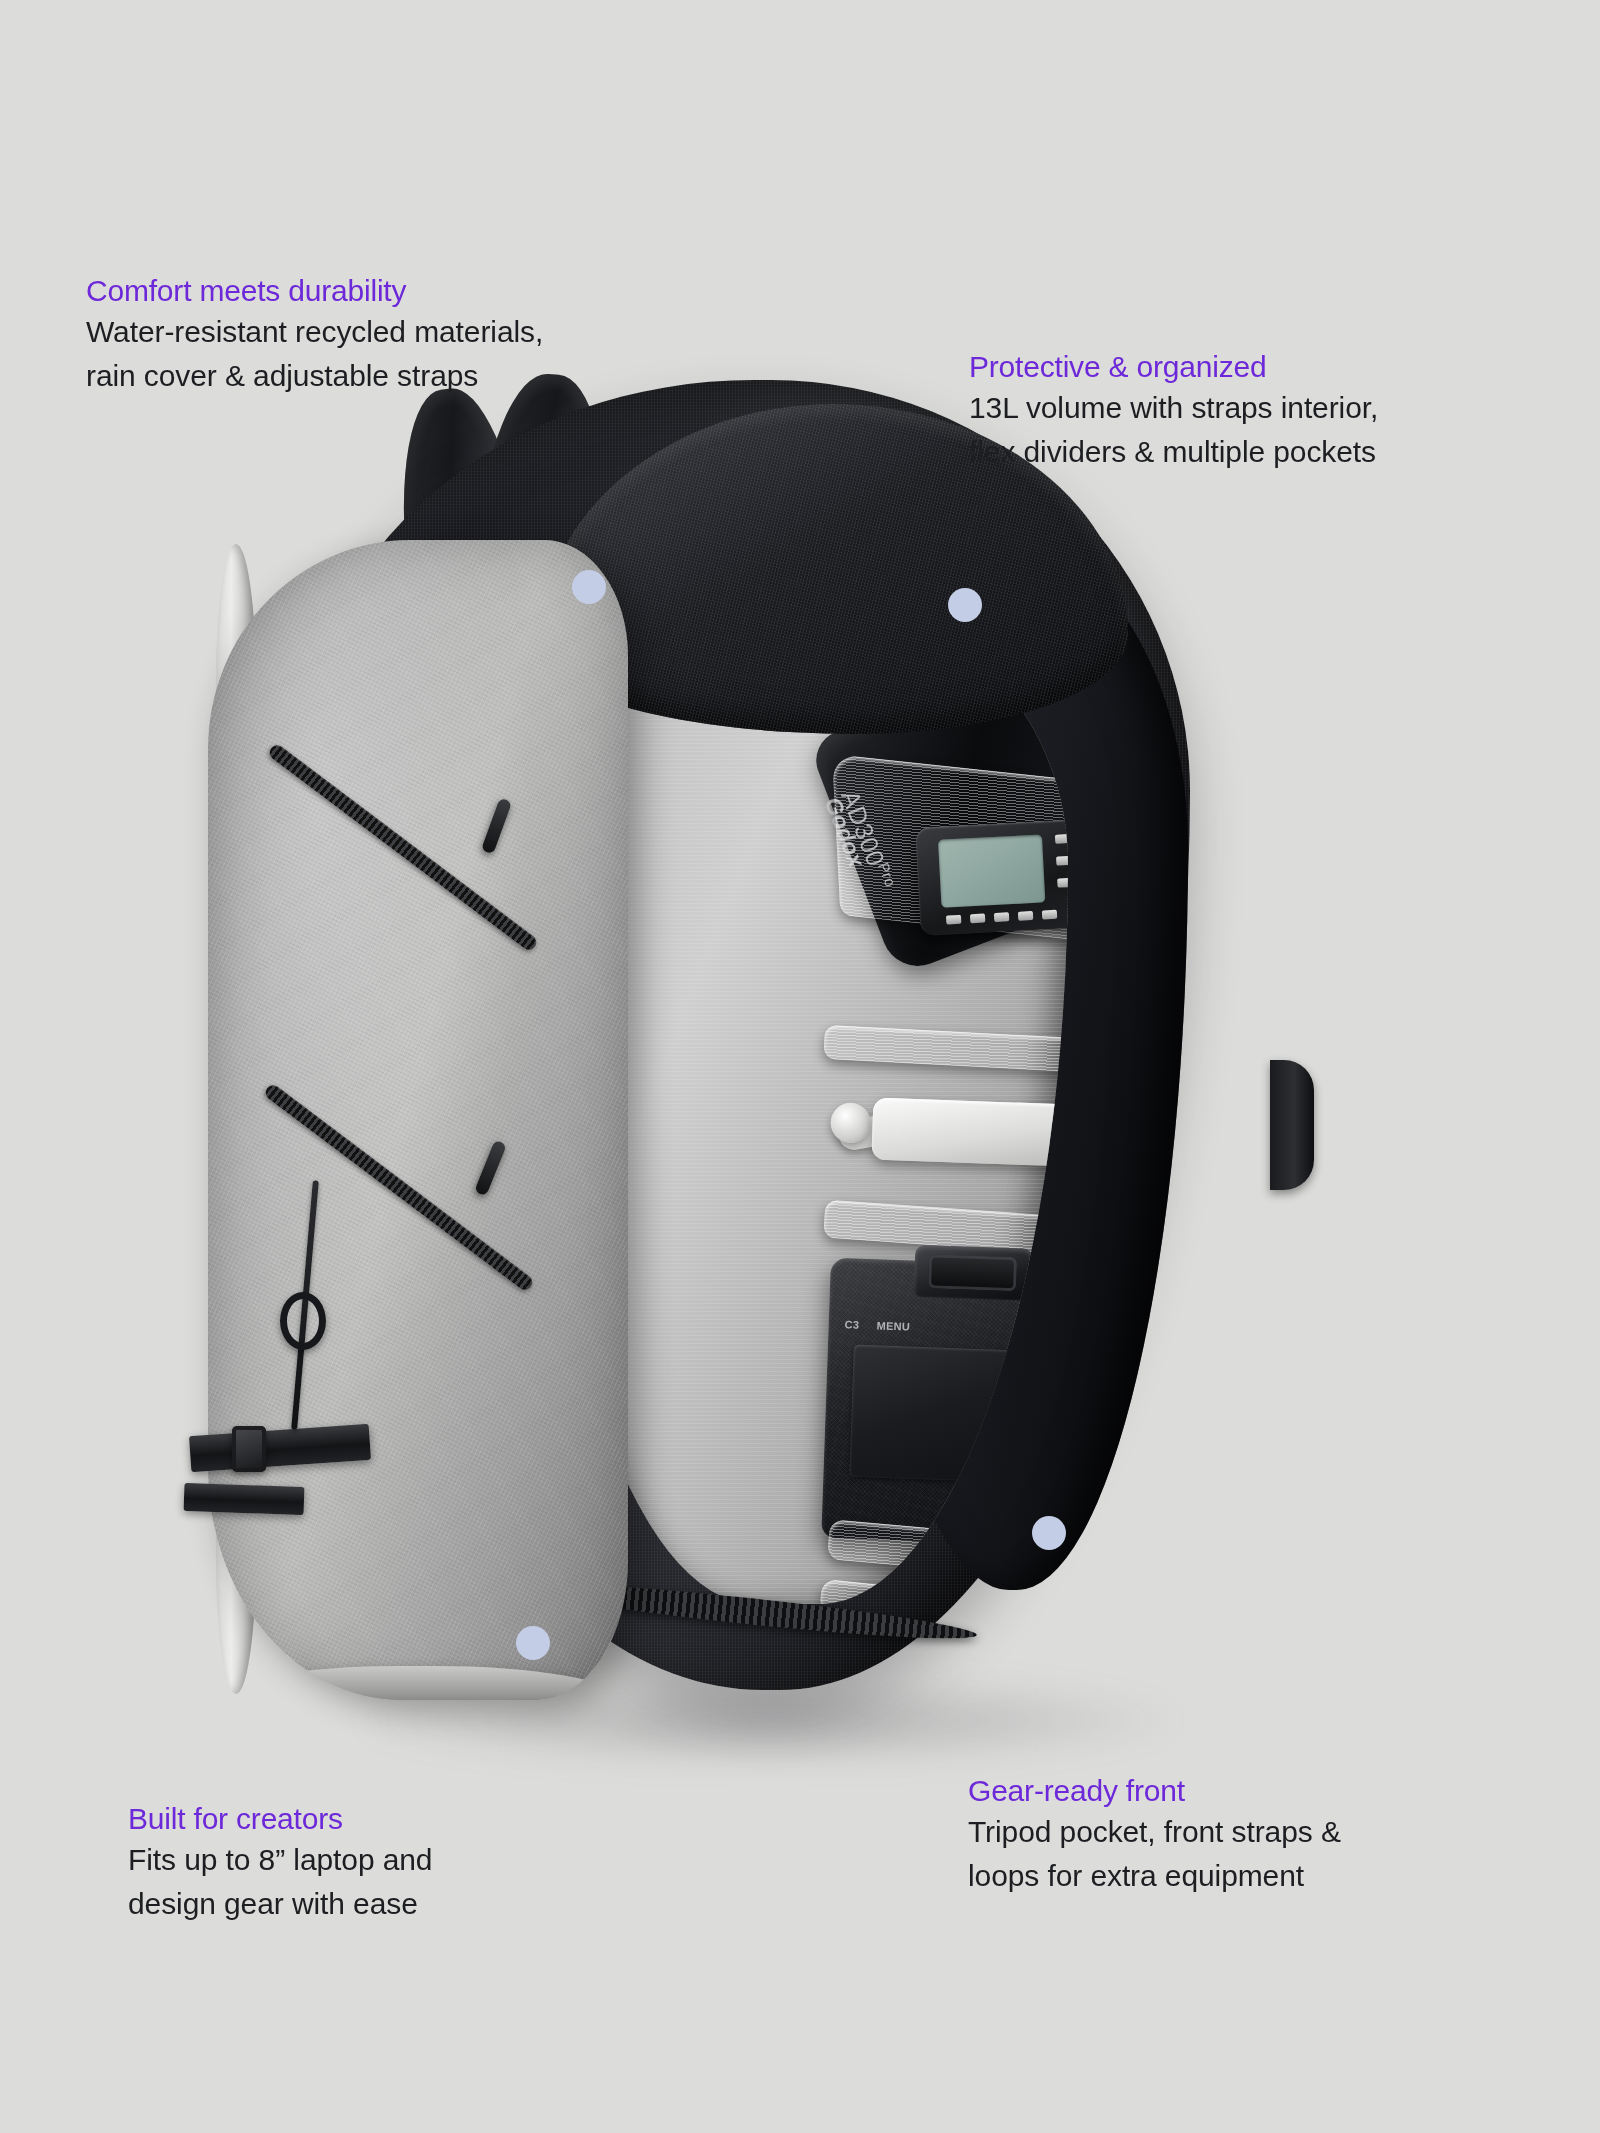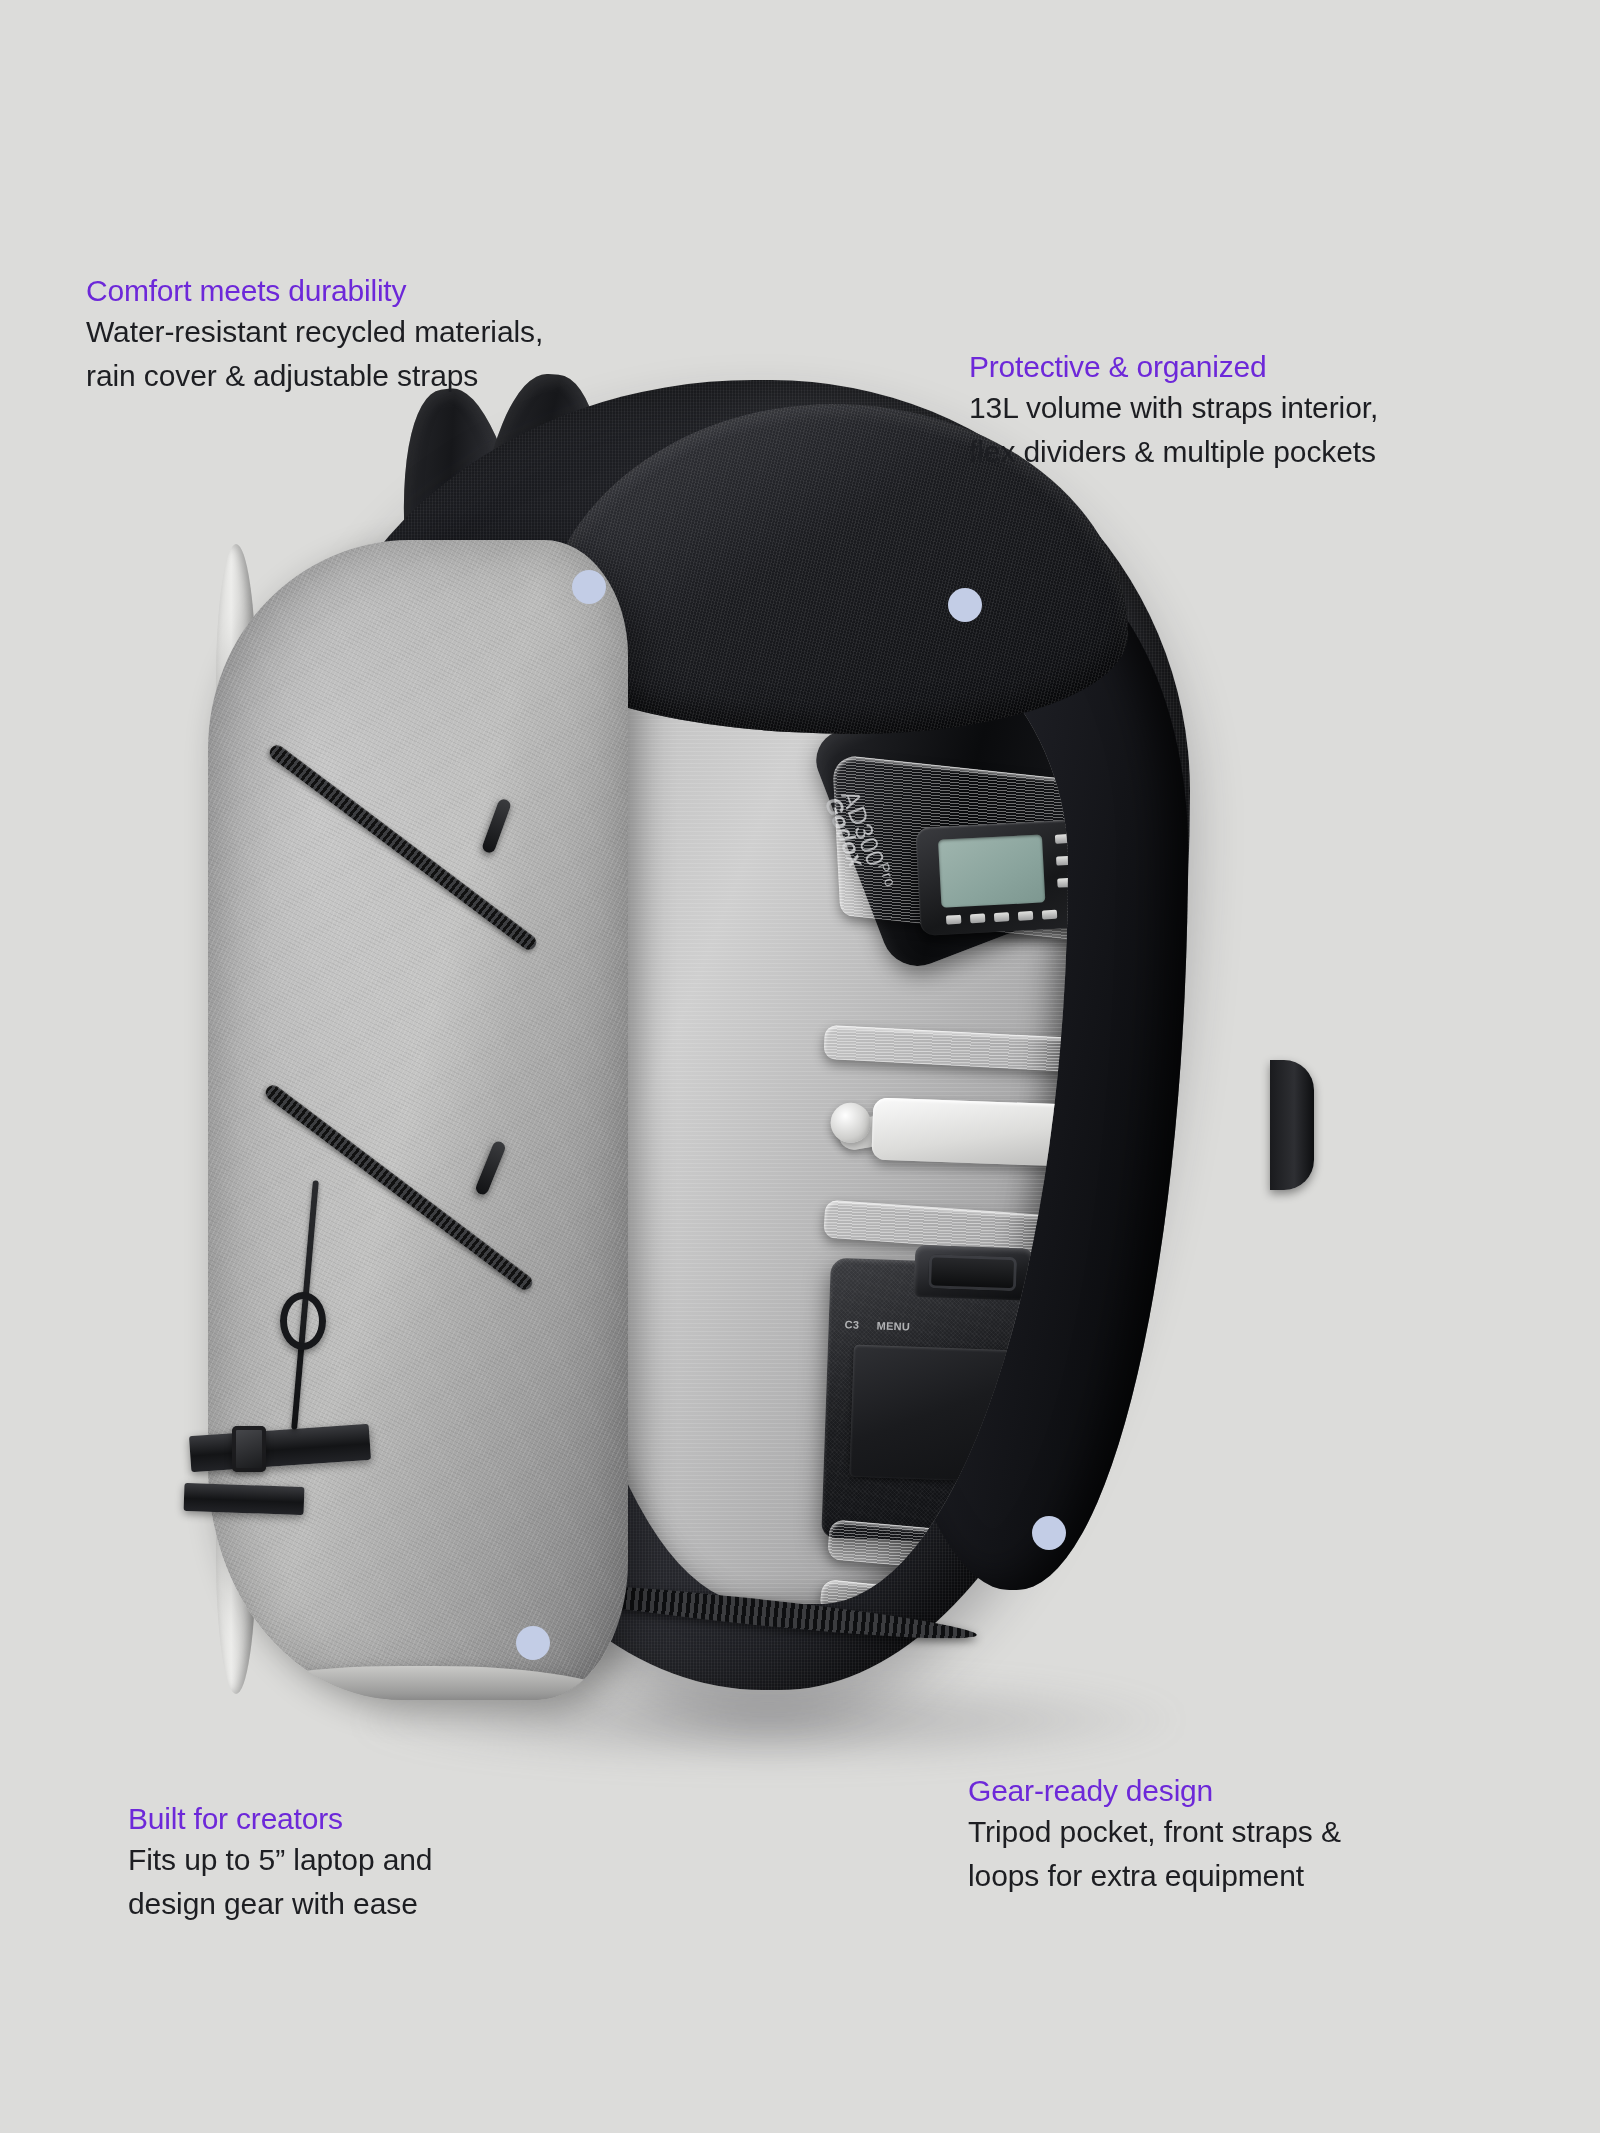--- a/index.html
+++ b/index.html
@@ -522,23 +522,23 @@
   </div>
 
   <div class="callout" id="callout-protect">
     <div class="c-title">Protective &amp; organized</div>
     <div class="c-line">13L volume with straps interior,</div>
     <div class="c-line">flex dividers &amp; multiple pockets</div>
   </div>
 
   <div class="callout" id="callout-creators">
     <div class="c-title">Built for creators</div>
-    <div class="c-line">Fits up to 5” laptop and</div>
+    <div class="c-line">Fits up to 8” laptop and</div>
     <div class="c-line">design gear with ease</div>
   </div>
 
   <div class="callout" id="callout-gearready">
-    <div class="c-title">Gear-ready design</div>
+    <div class="c-title">Gear-ready front</div>
     <div class="c-line">Tripod pocket, front straps &amp;</div>
     <div class="c-line">loops for extra equipment</div>
   </div>
 
 </div>
 
 </body></html>

